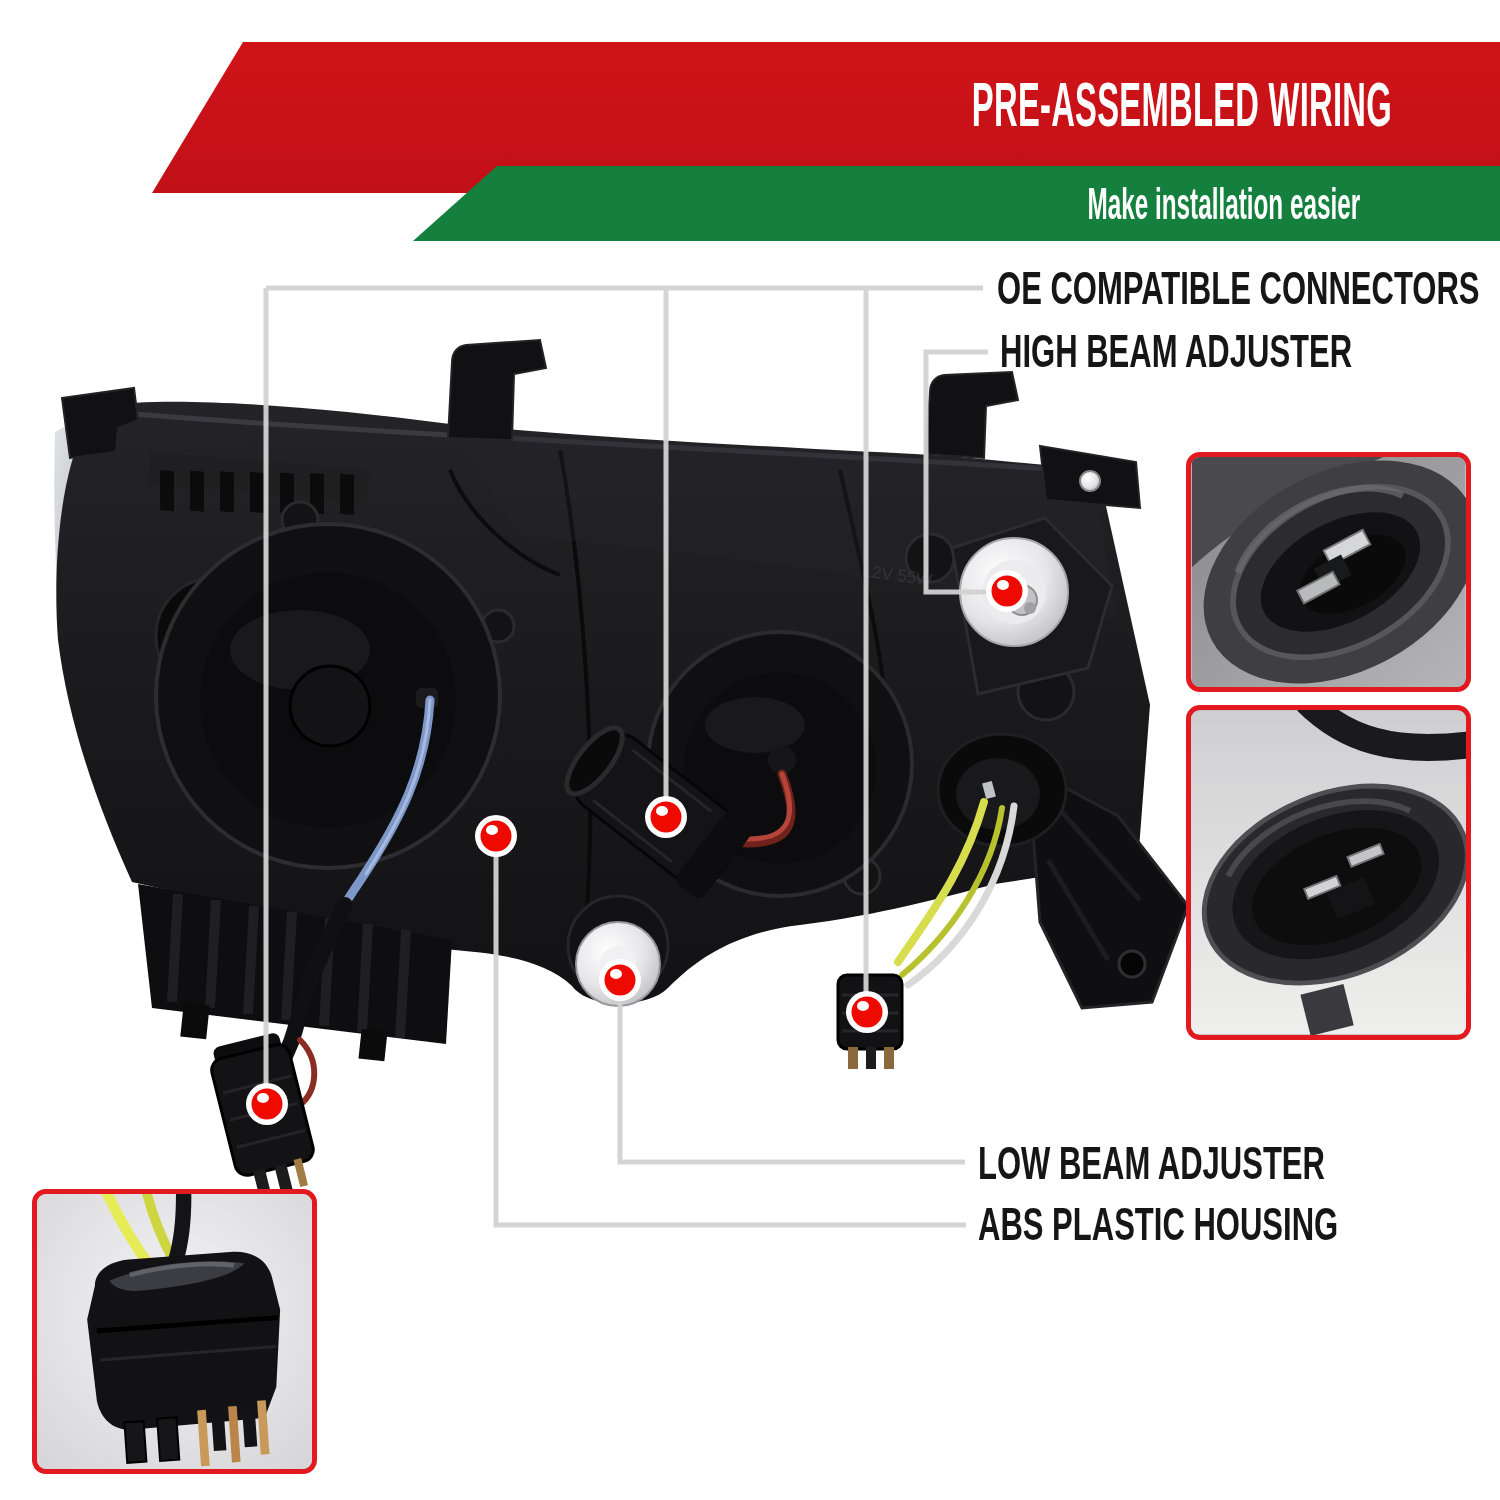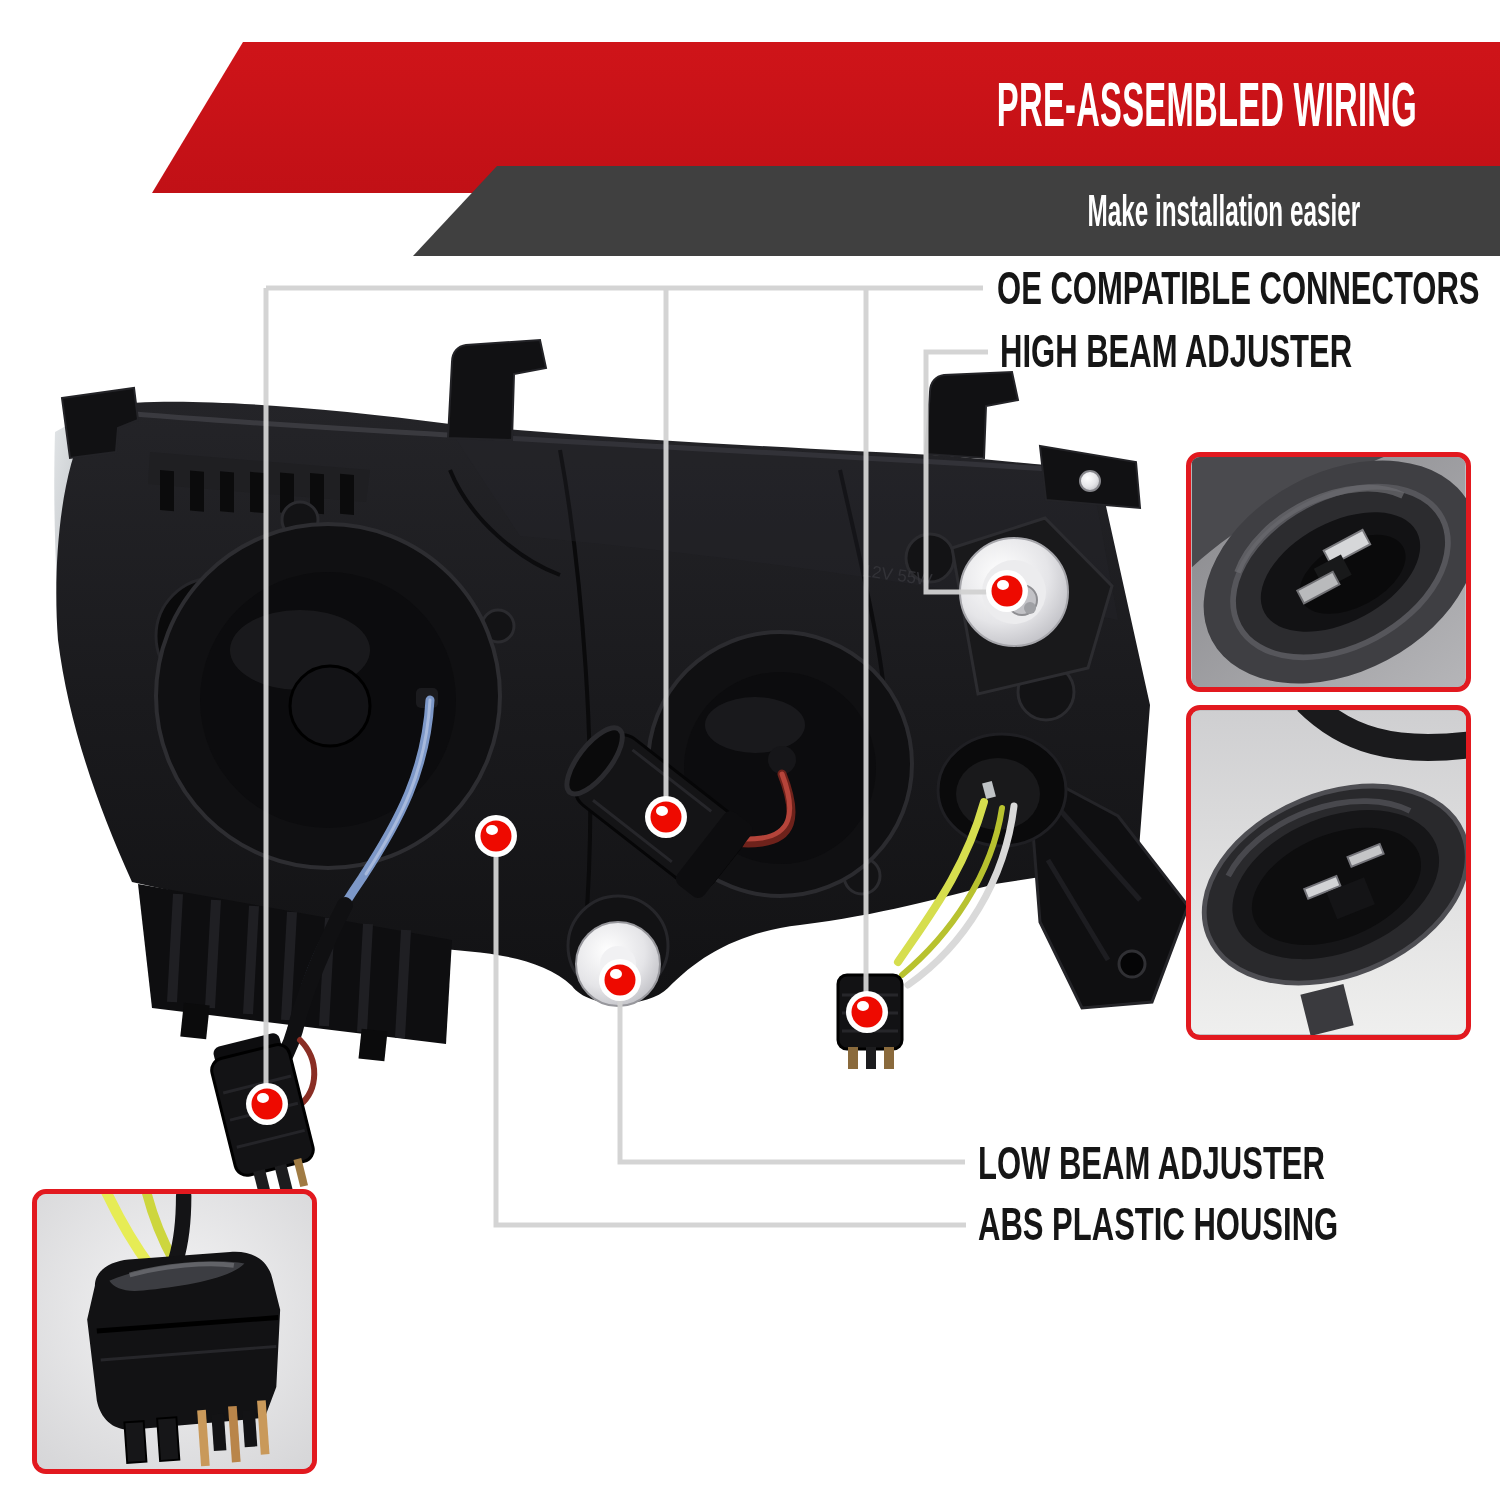--- a/index.html
+++ b/index.html
@@ -6,25 +6,25 @@
   body{width:1500px;height:1500px;position:relative;overflow:hidden;
        font-family:"Liberation Sans","DejaVu Sans",sans-serif;}
   .abs{position:absolute;}
 
   
   .banner-red{left:152px;top:42px;width:1348px;height:151px;
     background:linear-gradient(#cf1419,#c11016);
     clip-path:polygon(91px 0,100% 0,100% 100%,0 100%);
     filter:drop-shadow(0 4px 5px rgba(0,0,0,.28));}
   .banner-red .inner{position:absolute;left:0;right:0;top:0;height:124px;
-    display:flex;align-items:center;justify-content:flex-end;padding-right:83px;}
+    display:flex;align-items:center;justify-content:flex-end;padding-right:108px;}
   .banner-title{color:#fff;font-size:63px;font-weight:700;white-space:nowrap;
     transform:scaleX(.52);transform-origin:100% 50%;letter-spacing:.5px;}
-  .banner-dark{left:413px;top:166px;width:1087px;height:90px;
-    background:#404040;
+  .banner-dark{left:413px;top:166px;width:1087px;height:75px;
+    background:#15803d;
     clip-path:polygon(84px 0,100% 0,100% 100%,0 100%);
     display:flex;align-items:center;justify-content:flex-end;padding-right:140px;
     box-sizing:border-box;
     filter:drop-shadow(0 4px 5px rgba(0,0,0,.28));}
   .banner-subtitle{color:#fff;font-size:45px;font-weight:700;white-space:nowrap;
     transform:scaleX(.54);transform-origin:100% 50%;}
 
   
   .callout{color:#161616;font-size:47px;font-weight:700;line-height:48px;
     white-space:nowrap;transform:scaleX(.66);transform-origin:0 50%;}

